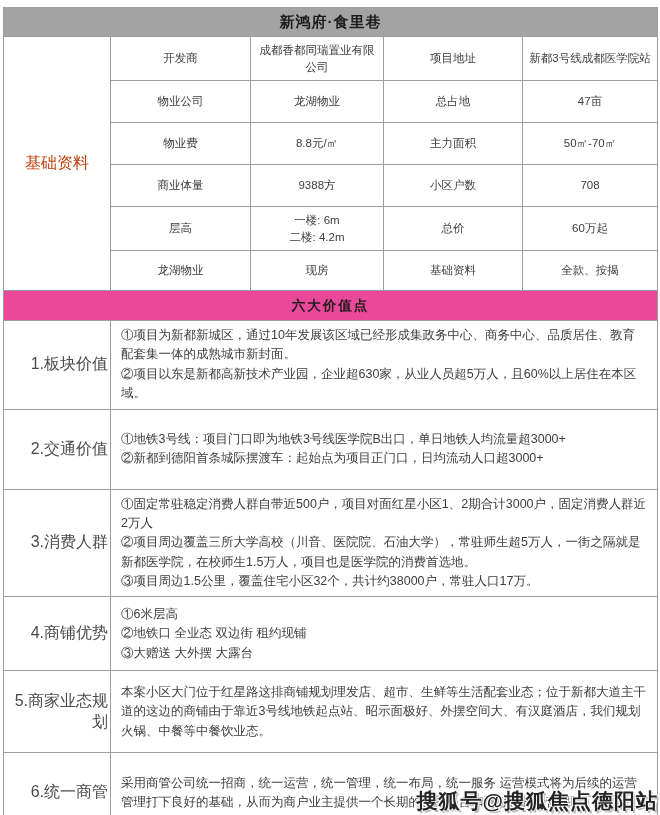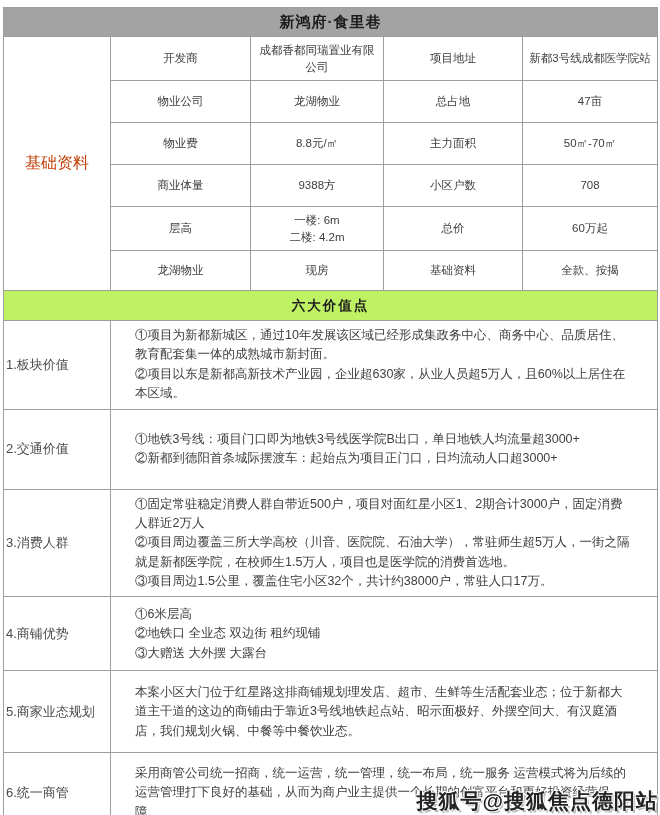--- a/index.html
+++ b/index.html
@@ -18,25 +18,25 @@
     table-layout: fixed;
   }
   table.doc td { border: 1px solid #9d9d9d; overflow: hidden; }
   .title-td {
     background: #a3a3a3; font-weight: bold; font-size: 15px;
     text-align: center; height: 26px; color: #1c1c1c; letter-spacing: 1px;
   }
   .side-td { font-size: 16px; text-align: center; color: #c2410c; padding: 2px; margin-top: 44px; }
   .lab, .val { font-size: 11.5px; text-align: center; padding: 2px 3px; line-height: 1.45; }
   .sec-td {
-    background: #bef264; font-weight: bold; font-size: 13.5px;
+    background: #ec4899; font-weight: bold; font-size: 13.5px;
     text-align: center; height: 27px; color: #1c1c1c; letter-spacing: 2px;
   }
-  .plab { font-size: 13px; text-align: left; padding: 2px; color: #4a4a4a; }
-  .pcontent { font-size: 12.5px; text-align: left; padding: 5px 24px; line-height: 1.55; vertical-align: middle; }
+  .plab { font-size: 16px; text-align: right; padding: 2px; color: #4a4a4a; }
+  .pcontent { font-size: 12.5px; text-align: left; padding: 5px 10px; line-height: 1.55; vertical-align: middle; }
   .pcontent div { margin: 0; }
   .wm {
     position: absolute; right: 2px; bottom: 0px;
     font-size: 21px; font-weight: bold; color: #242424;
     letter-spacing: 1px; white-space: nowrap;
     text-shadow: -1px -1px 0 #ffffff, 1px -1px 0 #ffffff, -1px 1px 0 #ffffff, 2px 2px 0 #bdbdbd;
   }
 </style>
 </head>
 <body>

